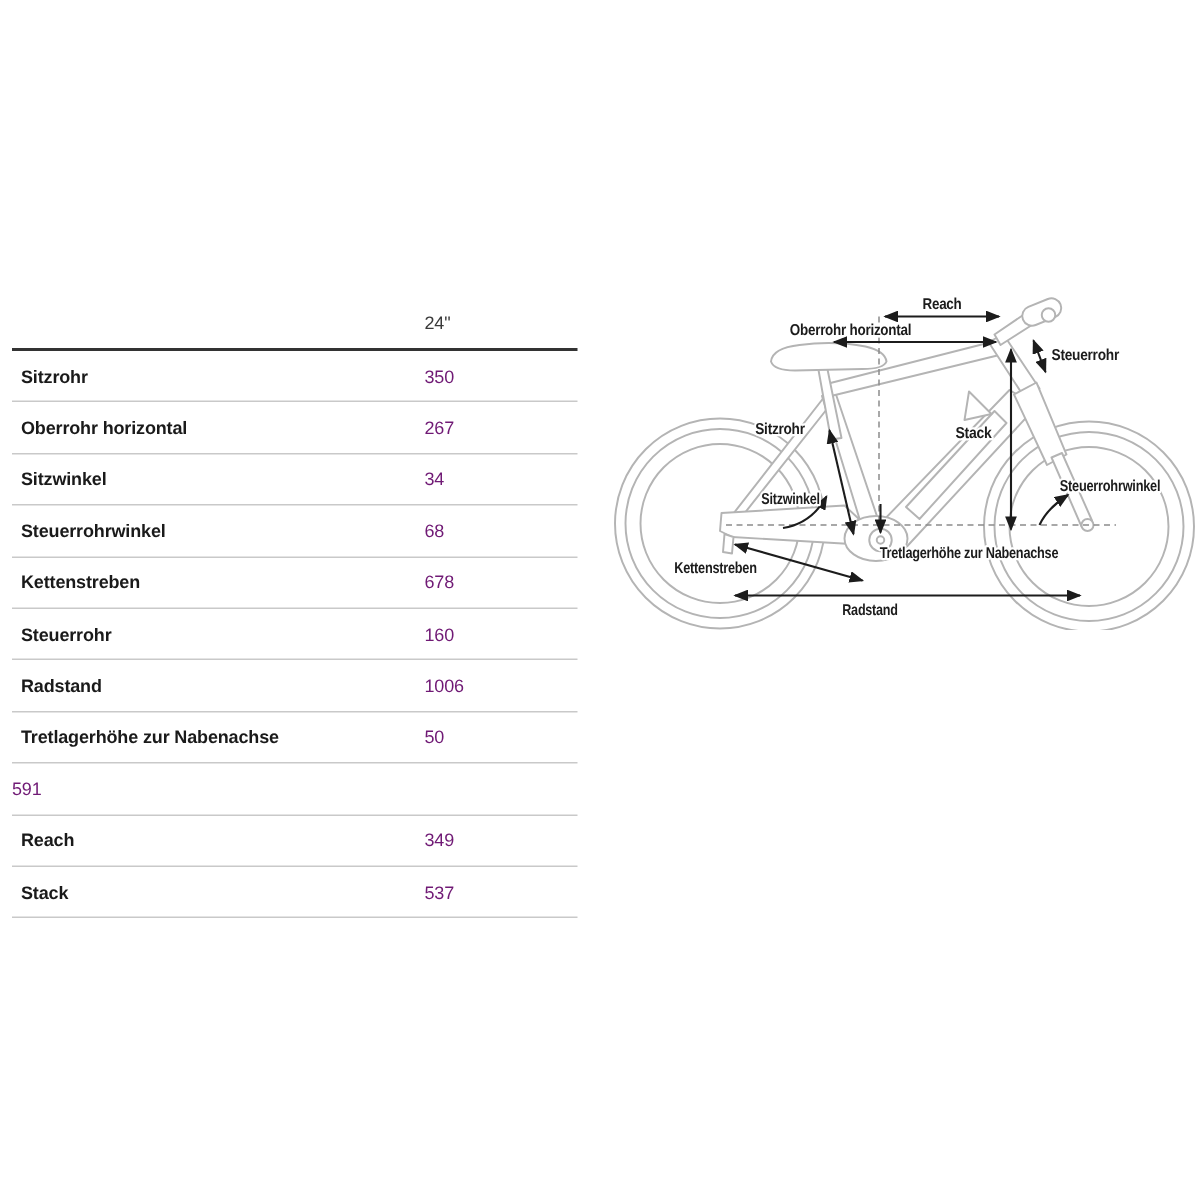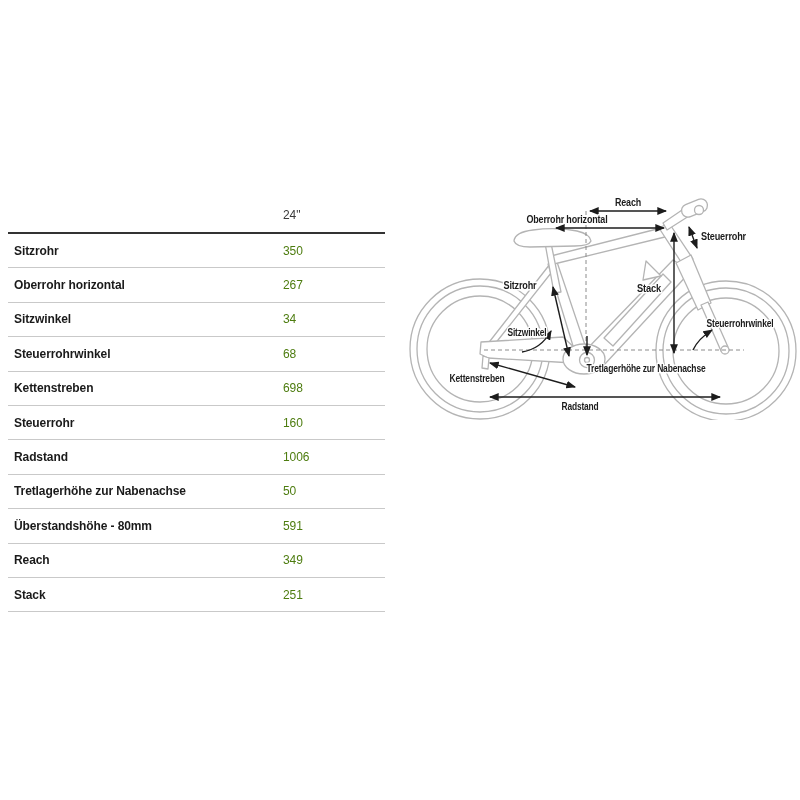--- a/index.html
+++ b/index.html
@@ -4,21 +4,21 @@
 <style>
   html,body{margin:0;padding:0;background:#fff;}
   .canvas{position:relative;width:800px;height:800px;background:#fff;overflow:hidden;
           font-family:"Liberation Sans",sans-serif;}
   
   .geo-table{position:absolute;left:8px;top:198px;width:377px;}
   .thead{display:flex;align-items:center;height:34px;border-bottom:2px solid #333;}
   .thead .tvalue{font-weight:400;color:#3a3a3a;}
   .trow{display:flex;align-items:center;height:34.4px;border-bottom:1px solid #c9c9c9;box-sizing:border-box;}
   .tlabel{width:269px;padding-left:6px;font-size:12px;font-weight:700;color:#1a1a1a;letter-spacing:-0.1px;}
-  .tvalue{font-size:12px;color:#4d7c0f;letter-spacing:-0.1px;}
+  .tvalue{font-size:12px;color:#701a75;letter-spacing:-0.1px;}
   
   .diagram{position:absolute;left:400px;top:180px;width:400px;height:240px;}
   .bike{stroke:#b4b4b4;stroke-width:1.3;fill:none;}
   .bike .solid{fill:#fff;}
   .ann{stroke:#1c1c1c;stroke-width:1.4;fill:none;}
   .dash{stroke:#8c8c8c;stroke-width:1;fill:none;stroke-dasharray:4 3;}
   .dlabel{font:700 10.5px "Liberation Sans",sans-serif;fill:#1c1c1c;letter-spacing:-0.2px;
           paint-order:stroke;stroke:#fff;stroke-width:3px;stroke-linejoin:round;}
 </style>
 </head>
@@ -42,45 +42,44 @@
     <div class="trow">
       <div class="tlabel">Sitzwinkel</div>
       <div class="tvalue">34</div>
     </div>
     <div class="trow">
       <div class="tlabel">Steuerrohrwinkel</div>
       <div class="tvalue">68</div>
     </div>
     <div class="trow">
       <div class="tlabel">Kettenstreben</div>
-      <div class="tvalue">698</div>
+      <div class="tvalue">678</div>
     </div>
     <div class="trow">
       <div class="tlabel">Steuerrohr</div>
       <div class="tvalue">160</div>
     </div>
     <div class="trow">
       <div class="tlabel">Radstand</div>
       <div class="tvalue">1006</div>
     </div>
     <div class="trow">
       <div class="tlabel">Tretlagerhöhe zur Nabenachse</div>
       <div class="tvalue">50</div>
     </div>
     <div class="trow">
-      <div class="tlabel">Überstandshöhe - 80mm</div>
       <div class="tvalue">591</div>
     </div>
     <div class="trow">
       <div class="tlabel">Reach</div>
       <div class="tvalue">349</div>
     </div>
     <div class="trow">
       <div class="tlabel">Stack</div>
-      <div class="tvalue">251</div>
+      <div class="tvalue">537</div>
     </div>
   </div>
 
   <svg class="diagram" viewBox="400 180 400 240">
     <defs>
       <marker id="ah" markerWidth="7" markerHeight="5.6" refX="6.2" refY="2.8" orient="auto-start-reverse" markerUnits="strokeWidth">
         <path d="M0,0 L7,2.8 L0,5.6 Z" fill="#1c1c1c"></path>
       </marker>
     </defs>
 

